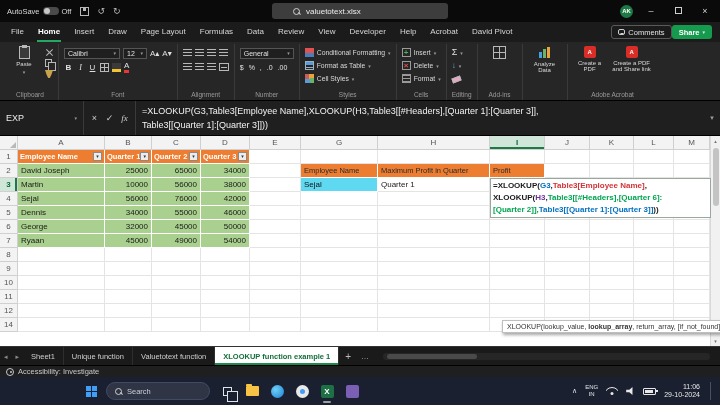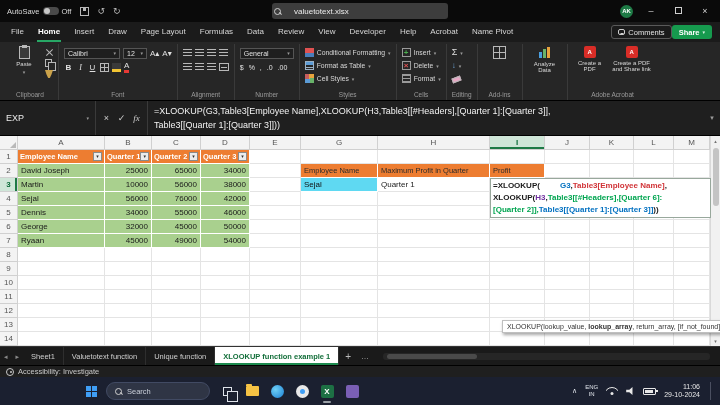--- a/index.html
+++ b/index.html
@@ -8,21 +8,21 @@
   .app{position:relative;width:720px;height:405px;background:#fff;overflow:hidden}
 
   
   .titlebar{height:22px;background:#0a0a0a;display:flex;align-items:center;color:#d8d8d8;font-size:7.5px;position:relative}
   .autosave{display:flex;align-items:center;gap:3px;margin-left:7px}
   .toggle{width:16px;height:8px;border-radius:4px;background:#4a4a4a;position:relative;display:inline-block}
   .toggle::before{content:'';position:absolute;left:1px;top:1px;width:6px;height:6px;border-radius:50%;background:#c8c8c8}
   .tb-ico{color:#b8b8b8;font-size:9px;margin-left:8px}
   .save-ico{width:9px;height:9px;border:1px solid #b8b8b8;position:relative;margin-left:9px}
   .save-ico::before{content:'';position:absolute;left:2px;top:0;width:3px;height:3px;background:#b8b8b8}
-  .search-pill{position:absolute;left:50%;top:3px;transform:translateX(-50%);width:176px;height:16px;background:#3d3d3d;border-radius:3px;display:flex;align-items:center;gap:13px;padding:0 2px;font-size:8px;color:#ececec}
+  .search-pill{position:absolute;left:50%;top:3px;transform:translateX(-50%);width:176px;height:16px;background:#3d3d3d;border-radius:3px;display:flex;align-items:center;gap:6px;padding:0 21px;font-size:8px;color:#ececec}
   .mag{width:7px;height:7px;position:relative;flex:none}
   .mag::before{content:'';position:absolute;left:0;top:0;width:5px;height:5px;border:1px solid #cfcfcf;border-radius:50%}
   .mag::after{content:'';position:absolute;left:5px;top:5px;width:3px;height:1px;background:#cfcfcf;transform:rotate(45deg)}
   .tb-right{margin-left:auto;display:flex;align-items:center;gap:9px;padding-right:6px}
   .avatar{width:13px;height:13px;border-radius:50%;background:#1e7a45;color:#fff;font-size:6px;display:flex;align-items:center;justify-content:center;font-weight:bold}
   .winbtn{width:18px;text-align:center;color:#cfcfcf;font-size:9px}
   .maxbox{width:7px;height:7px;border:1px solid #cfcfcf;display:inline-block}
 
   
   .rtabbar{height:20px;background:#1b1b1b;display:flex;align-items:center;padding-left:4px;color:#d6d6d6;font-size:8px}
@@ -72,21 +72,21 @@
   .dd{font-size:5px;color:#9a9a9a}
   .i-sum{font-size:9px;color:#e0e0e0;line-height:9px}
   .i-fill{font-size:8px;color:#6fa8dc;line-height:9px}
   .i-clear{width:9px;height:5px;background:#e8a7c5;transform:rotate(-20deg);border:1px solid #b8b8b8;margin-top:2px}
   .i-addins{width:13px;height:13px;border:1px solid #b8b8b8;background:linear-gradient(#b8b8b8,#b8b8b8) 50% 0/1px 100% no-repeat,linear-gradient(#b8b8b8,#b8b8b8) 0 50%/100% 1px no-repeat}
   .i-analyze{width:13px;height:13px;background:linear-gradient(#4a9ede,#4a9ede) 1px 6px/3px 6px no-repeat,linear-gradient(#69b36a,#69b36a) 5px 3px/3px 9px no-repeat,linear-gradient(#e8a33d,#e8a33d) 9px 1px/3px 11px no-repeat}
   .i-pdf{width:12px;height:12px;background:#d92d27;border-radius:2px;color:#fff;font-size:6px;font-weight:bold;display:flex;align-items:center;justify-content:center}
 
   
   .fbar{height:36px;background:#1f1f1f;display:flex;align-items:stretch;border-top:1px solid #000;border-bottom:1px solid #000}
-  .namebox{width:96px;display:flex;align-items:center;padding:0 6px;color:#ececec;font-size:9px;border-right:1px solid #3a3a3a}
+  .namebox{width:84px;display:flex;align-items:center;padding:0 6px;color:#ececec;font-size:9px;border-right:1px solid #3a3a3a}
   .namebox .dd{margin-left:auto}
   .fbtns{display:flex;align-items:center;gap:2px;padding:0 4px;border-right:1px solid #3a3a3a}
   .fbtn{width:13px;text-align:center;color:#cfcfcf;font-size:9px}
   .fx{font-style:italic;font-family:"Liberation Serif",serif}
   .ftext{flex:1;padding:3px 6px;color:#f2f2f2;font-size:9px;line-height:14px;overflow:hidden;white-space:nowrap}
   .fexpand{width:16px;display:flex;align-items:center;justify-content:center;color:#9a9a9a;font-size:7px}
 
   
   .grid-area{position:relative;height:210px;background:#fff;overflow:hidden}
   .col-row{display:flex;height:14px}
@@ -191,21 +191,21 @@
         <div class="rtab">Insert</div>
         <div class="rtab">Draw</div>
         <div class="rtab">Page Layout</div>
         <div class="rtab">Formulas</div>
         <div class="rtab">Data</div>
         <div class="rtab">Review</div>
         <div class="rtab">View</div>
         <div class="rtab">Developer</div>
         <div class="rtab">Help</div>
         <div class="rtab">Acrobat</div>
-        <div class="rtab">Name Pivot</div>
+        <div class="rtab">David Pivot</div>
       </div>
     <div class="tabacts">
       <div class="comments-btn">
         <span class="bubble"></span>
         <span>Comments</span>
       </div>
       <div class="share-btn">
         <span>Share</span>
         <span class="dd" style="color:#d8f2e2">▾</span>
       </div>
@@ -594,75 +594,60 @@
           <div class="cell" style="width: 51px;"></div>
           <div class="cell" style="width: 77px;"></div>
           <div class="cell" style="width: 112px;"></div>
           <div class="cell" style="width: 55px;"></div>
           <div class="cell" style="width: 45px;"></div>
           <div class="cell" style="width: 44px;"></div>
           <div class="cell" style="width: 40px;"></div>
           <div class="cell" style="width: 36px;"></div>
         </div>
         <div class="grid-row">
-          <div class="row-h">13</div>
-          <div class="cell" style="width: 87px;"></div>
-          <div class="cell" style="width: 47px;"></div>
-          <div class="cell" style="width: 49px;"></div>
-          <div class="cell" style="width: 49px;"></div>
-          <div class="cell" style="width: 51px;"></div>
-          <div class="cell" style="width: 77px;"></div>
-          <div class="cell" style="width: 112px;"></div>
-          <div class="cell" style="width: 55px;"></div>
-          <div class="cell" style="width: 45px;"></div>
-          <div class="cell" style="width: 44px;"></div>
-          <div class="cell" style="width: 40px;"></div>
-          <div class="cell" style="width: 36px;"></div>
-        </div>
-        <div class="grid-row">
           <div class="row-h">14</div>
           <div class="cell" style="width: 87px;"></div>
           <div class="cell" style="width: 47px;"></div>
           <div class="cell" style="width: 49px;"></div>
           <div class="cell" style="width: 49px;"></div>
           <div class="cell" style="width: 51px;"></div>
           <div class="cell" style="width: 77px;"></div>
           <div class="cell" style="width: 112px;"></div>
           <div class="cell" style="width: 55px;"></div>
           <div class="cell" style="width: 45px;"></div>
           <div class="cell" style="width: 44px;"></div>
           <div class="cell" style="width: 40px;"></div>
           <div class="cell" style="width: 36px;"></div>
         </div>
       </div>
 
     <div class="cell-formula" id="cell-formula">
-        <div class="fline"><span style="color: rgb(26, 26, 26);">=XLOOKUP(</span><span style="color: rgb(0, 112, 192); padding-left: 20px;">G3</span><span style="color: rgb(26, 26, 26);">,</span><span style="color: rgb(209, 52, 56);">Table3[Employee Name]</span><span style="color: rgb(26, 26, 26);">,</span></div>
+        <div class="fline"><span style="color: rgb(26, 26, 26);">=XLOOKUP(</span><span style="color: rgb(0, 112, 192);">G3</span><span style="color: rgb(26, 26, 26);">,</span><span style="color: rgb(209, 52, 56);">Table3[Employee Name]</span><span style="color: rgb(26, 26, 26);">,</span></div>
         <div class="fline"><span style="color: rgb(26, 26, 26);">XLOOKUP(</span><span style="color: rgb(112, 48, 160);">H3</span><span style="color: rgb(26, 26, 26);">,</span><span style="color: rgb(0, 165, 80);">Table3[[#Headers],[Quarter 6]:</span></div>
         <div class="fline"><span style="color: rgb(0, 165, 80);">[Quarter 2]],</span><span style="color: rgb(0, 112, 192);">Table3[[Quarter 1]:[Quarter 3]]</span><span style="color: rgb(26, 26, 26);">))</span></div>
       </div>
 
     <div class="tooltip">
       <span>XLOOKUP(lookup_value, </span><b>lookup_array</b><span>, return_array, [if_not_found], [mat</span>
     </div>
 
     <div class="vscroll">
       <span class="varrow">▴</span>
       <span class="vthumb"></span>
       <span class="varrow" style="margin-top:auto">▾</span>
     </div>
   </div>
 
   <div class="stabbar">
     <span class="snav">◂</span>
     <span class="snav">▸</span>
     <div id="stabs" style="display:flex">
         <div class="stab">Sheet1</div>
+        <div class="stab">Unique function</div>
         <div class="stab">Valuetotext function</div>
-        <div class="stab">Unique function</div>
         <div class="stab active">XLOOKUP function example 1</div>
       </div>
     <span class="splus">+</span>
     <span class="smenu">…</span>
     <div class="hscroll">
       <div class="hthumb"></div>
     </div>
   </div>
 
   <div class="statusbar">

